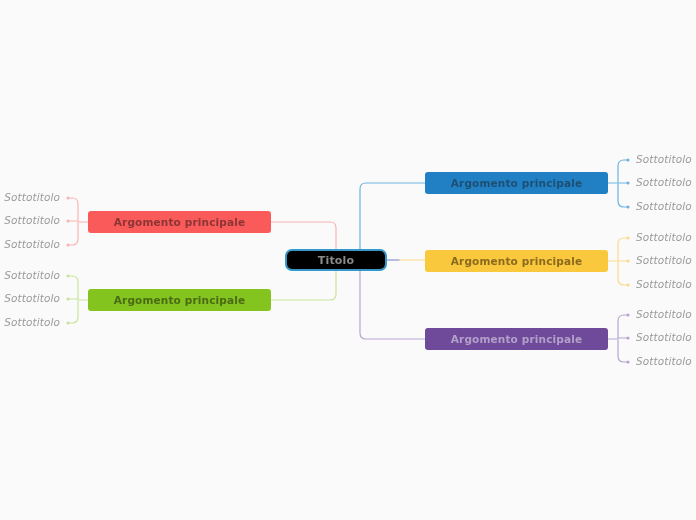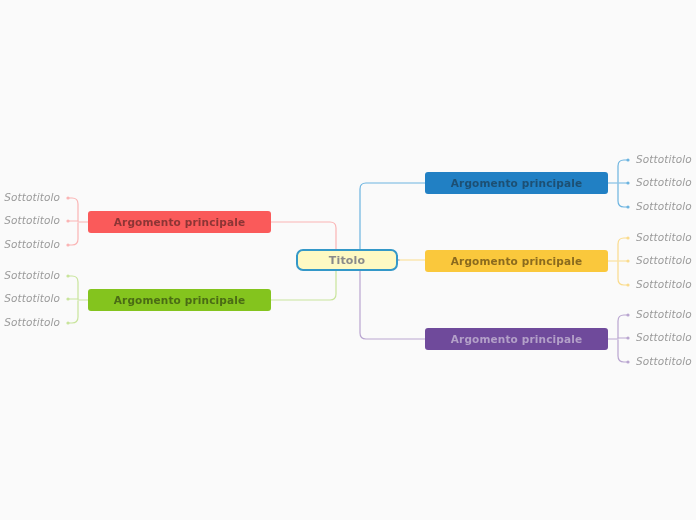--- a/index.html
+++ b/index.html
@@ -99,21 +99,21 @@
       <path d="M 297 260 H 342 Q 336 260 336 266 V 294 Q 336 300 330 300 H 271" fill="none" stroke="#c8e49b" stroke-width="1.2" stroke-linecap="round" stroke-linejoin="round"></path>
       <path d="M 88 300 H 78" fill="none" stroke="#c8e49b" stroke-width="1.2" stroke-linecap="round" stroke-linejoin="round"></path>
       <path d="M 78 299 V 282 Q 78 276 72 276 H 69" fill="none" stroke="#c8e49b" stroke-width="1.2" stroke-linecap="round" stroke-linejoin="round"></path>
       <circle cx="68" cy="276" r="1.6" fill="#c8e49b"></circle>
       <path d="M 78 299 H 69" fill="none" stroke="#c8e49b" stroke-width="1.2" stroke-linecap="round" stroke-linejoin="round"></path>
       <circle cx="68" cy="299" r="1.6" fill="#c8e49b"></circle>
       <path d="M 78 301 V 317 Q 78 323 72 323 H 69" fill="none" stroke="#c8e49b" stroke-width="1.2" stroke-linecap="round" stroke-linejoin="round"></path>
       <circle cx="68" cy="323" r="1.6" fill="#c8e49b"></circle>
     </svg>
 
-  <div class="node root-node" id="root-node" style="left: 296px; top: 249px; width: 102px; height: 22px; border-color: rgb(52, 152, 200); background: #fef9c3; color: rgb(138, 138, 138);">
+  <div class="node root-node" id="root-node" style="left: 285px; top: 249px; width: 102px; height: 22px; border-color: rgb(52, 152, 200); background: #000000; color: rgb(138, 138, 138);">
     <span>Titolo</span>
   </div>
 
   <div class="node topic-node" id="node-blue" style="left: 425px; top: 172px; width: 183px; height: 22px; background: rgb(33, 128, 196); color: rgb(29, 79, 115);">
     <span>Argomento principale</span>
   </div>
   <div class="node topic-node" id="node-yellow" style="left: 425px; top: 250px; width: 183px; height: 22px; background: rgb(250, 200, 60); color: rgb(138, 106, 30);">
     <span>Argomento principale</span>
   </div>
   <div class="node topic-node" id="node-purple" style="left: 425px; top: 328px; width: 183px; height: 22px; background: rgb(111, 74, 155); color: rgb(179, 160, 200);">

